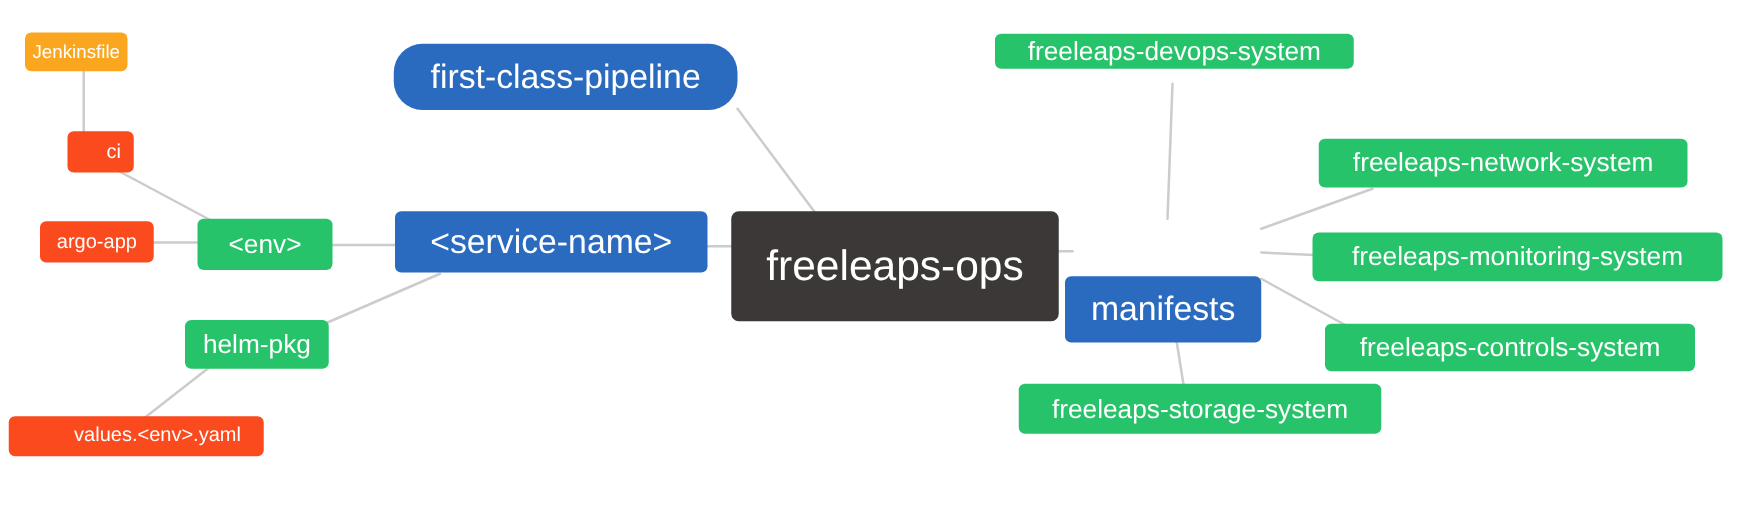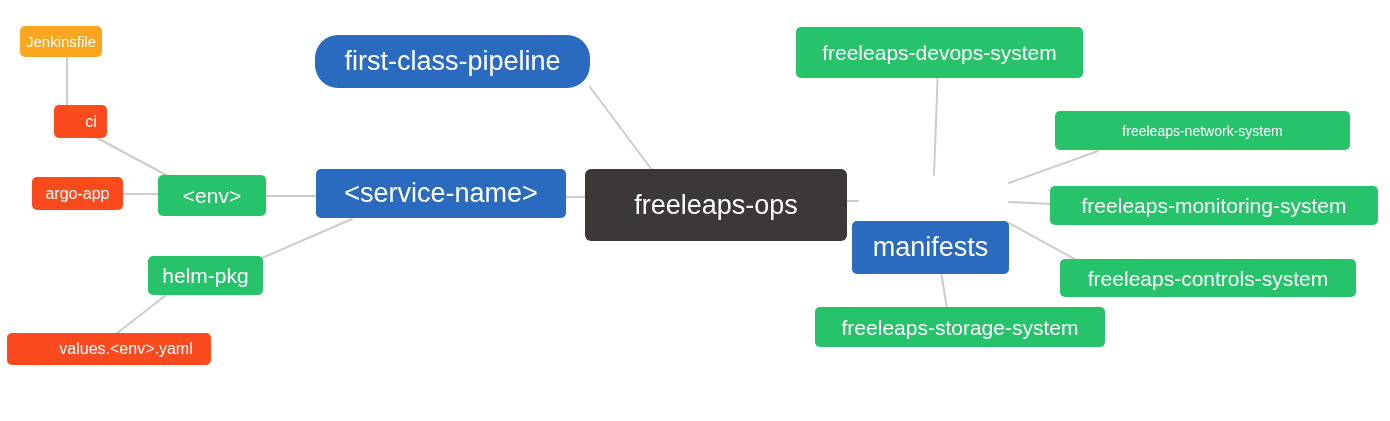--- a/index.html
+++ b/index.html
@@ -60,35 +60,35 @@
     <line x1="566" y1="197" x2="586" y2="197"></line>
     <line x1="590" y1="87" x2="652" y2="170"></line>
     <line x1="840" y1="201" x2="858" y2="201"></line>
     <line x1="938" y1="67" x2="934" y2="175"></line>
     <line x1="1009" y1="183" x2="1098" y2="151"></line>
     <line x1="1009" y1="202" x2="1051" y2="204"></line>
     <line x1="1009" y1="223" x2="1078" y2="261"></line>
     <line x1="934" y1="227" x2="947" y2="309"></line>
   </svg>
 
-  <div class="node lvl-root" style="left:585px;  top:169px; width:262px; height:72px; font-size:27px;">freeleaps-ops</div>
+  <div class="node lvl-root" style="left:585px;  top:169px; width:262px; height:88px; font-size:34px;">freeleaps-ops</div>
 
   <div class="node lvl-branch" style="left:315px;  top:35px;  width:275px; height:53px; font-size:27px;border-radius:23px;">first-class-pipeline</div>
 
   <div class="node lvl-branch" style="left:316px;  top:169px; width:250px; height:49px; font-size:27px;">&lt;service-name&gt;</div>
 
   <div class="node lvl-branch" style="left:852px;  top:174px; width:157px; height:53px; font-size:27px;margin-top:47px;">manifests</div>
 
   <div class="node lvl-green" style="left:158px;  top:175px; width:108px;  height:41px; font-size:21px;">&lt;env&gt;</div>
 
   <div class="node lvl-green" style="left:148px;  top:256px; width:115px; height:39px; font-size:21px;">helm-pkg</div>
 
-  <div class="node lvl-green" style="left:796px;  top:27px;  width:287px; height:51px; font-size:21px;">freeleaps-devops-system</div>
+  <div class="node lvl-green" style="left:796px;  top:27px;  width:287px; height:28px; font-size:21px;">freeleaps-devops-system</div>
 
-  <div class="node lvl-green" style="left:1055px; top:111px; width:295px; height:39px; font-size:14px;">freeleaps-network-system</div>
+  <div class="node lvl-green" style="left:1055px; top:111px; width:295px; height:39px; font-size:21px;">freeleaps-network-system</div>
 
   <div class="node lvl-green" style="left:1050px; top:186px; width:328px; height:39px; font-size:21px;">freeleaps-monitoring-system</div>
 
   <div class="node lvl-green" style="left:1060px; top:259px; width:296px; height:38px; font-size:21px;">freeleaps-controls-system</div>
 
   <div class="node lvl-green" style="left:815px;  top:307px; width:290px; height:40px; font-size:21px;">freeleaps-storage-system</div>
 
   <div class="node lvl-red" style="left:54px;   top:105px; width:32px;  height:33px; font-size:16px;padding-left:21px;">ci</div>
 
   <div class="node lvl-red" style="left:32px;   top:177px; width:91px;  height:33px; font-size:16px;">argo-app</div>

